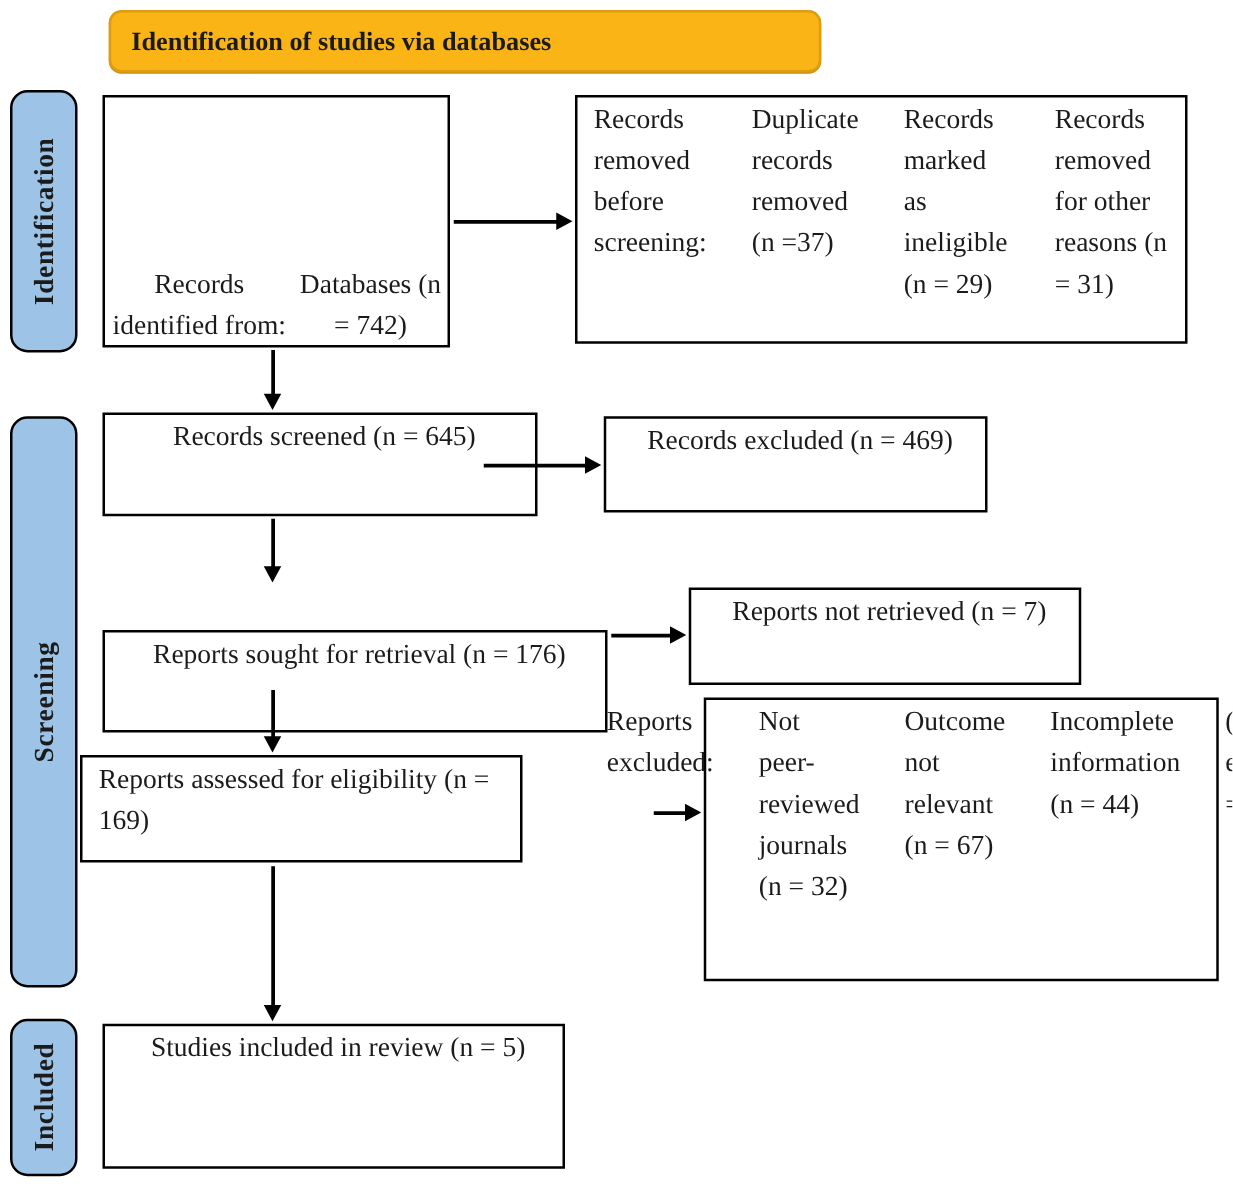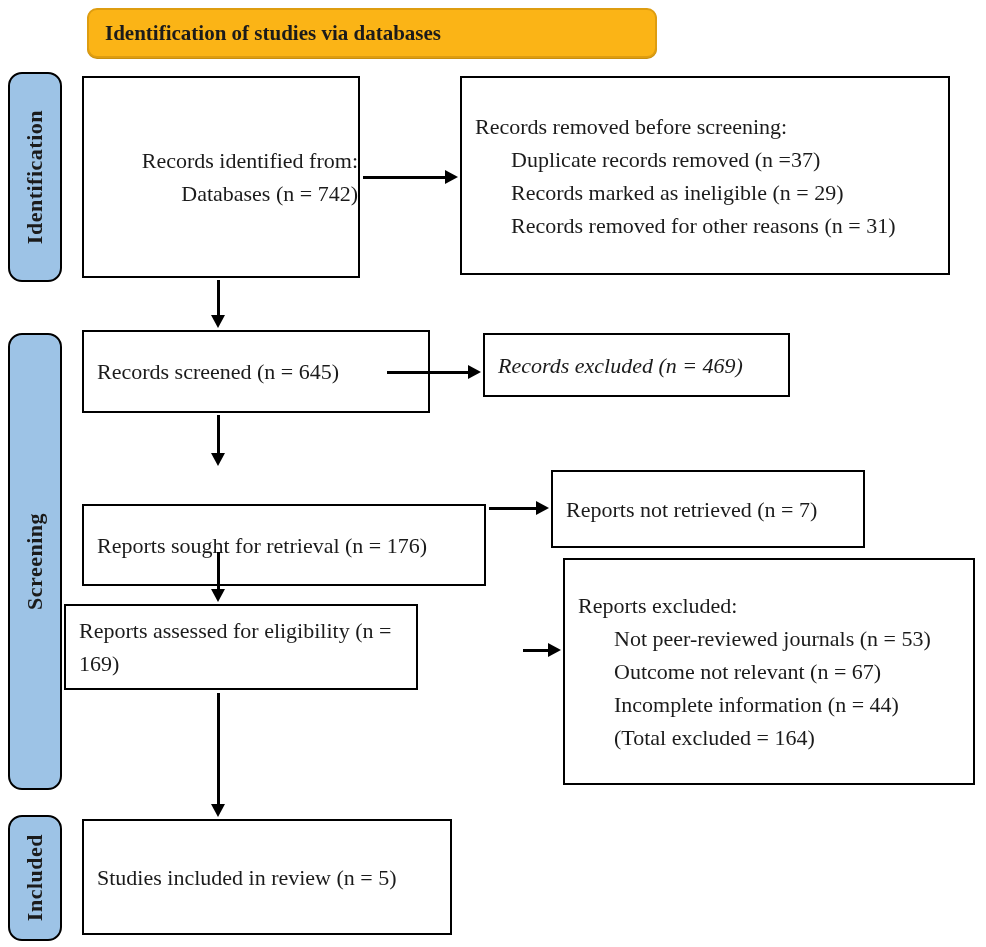--- a/index.html
+++ b/index.html
@@ -38,21 +38,21 @@
     font-weight:bold;font-size:22px;
     letter-spacing:0.5px;
     white-space:nowrap;
   }
   
   .box{
     position:absolute;
     background:#ffffff;
     border:2.5px solid #000000;
     box-sizing:border-box;
-    display:flex;flex-direction:column;justify-content:center;
+    display:flex;flex-direction:row;justify-content:center;
     font-size:22px;
     line-height:33px;
   }
   .box.center{align-items:flex-end;text-align:center;}
   .box.left{padding-left:13px;padding-right:6px;}
   .box .indent{padding-left:36px;}
   
   .arrow-h{position:absolute;height:3px;background:#000;}
   .arrow-h::after{
     content:'';position:absolute;right:-12px;top:-6px;
@@ -95,37 +95,37 @@
   <div class="box left" style="left:460px;top:76px;width:490px;height:199px;">
     <div>Records removed before screening:</div>
     <div class="indent">Duplicate records removed (n =37)</div>
     <div class="indent">Records marked as ineligible (n = 29)</div>
     <div class="indent">Records removed for other reasons (n = 31)</div>
   </div>
 
   <div class="box left" style="left:82px;top:330px;width:348px;height:83px;">
     <div>Records screened (n = 645)</div>
   </div>
-  <div class="box left" style="left:483px;top:333px;width:307px;height:64px;font-style:italic;">
+  <div class="box left" style="left:483px;top:333px;width:307px;height:77px;">
     <div>Records excluded (n = 469)</div>
   </div>
 
   <div class="box left" style="left:82px;top:468px;width:404px;height:82px;margin-top:36px;">
     <div>Reports sought for retrieval (n = 176)</div>
   </div>
   <div class="box left" style="left:551px;top:470px;width:314px;height:78px;">
     <div>Reports not retrieved (n = 7)</div>
   </div>
 
   <div class="box left" style="left:64px;top:604px;width:354px;height:86px;">
     <div>Reports assessed for eligibility (n = 169)</div>
   </div>
   <div class="box left" style="left:563px;top:558px;width:412px;height:227px;">
     <div>Reports excluded:</div>
-    <div class="indent">Not peer-reviewed journals (n = 53)</div>
+    <div class="indent">Not peer-reviewed journals (n = 32)</div>
     <div class="indent">Outcome not relevant (n = 67)</div>
     <div class="indent">Incomplete information (n = 44)</div>
     <div class="indent">(Total excluded = 164)</div>
   </div>
 
   <div class="box left" style="left:82px;top:819px;width:370px;height:116px;">
     <div>Studies included in review (n = 5)</div>
   </div>
 
   <div class="arrow-h" style="left:363px;top:176px;width:83px;"></div>

